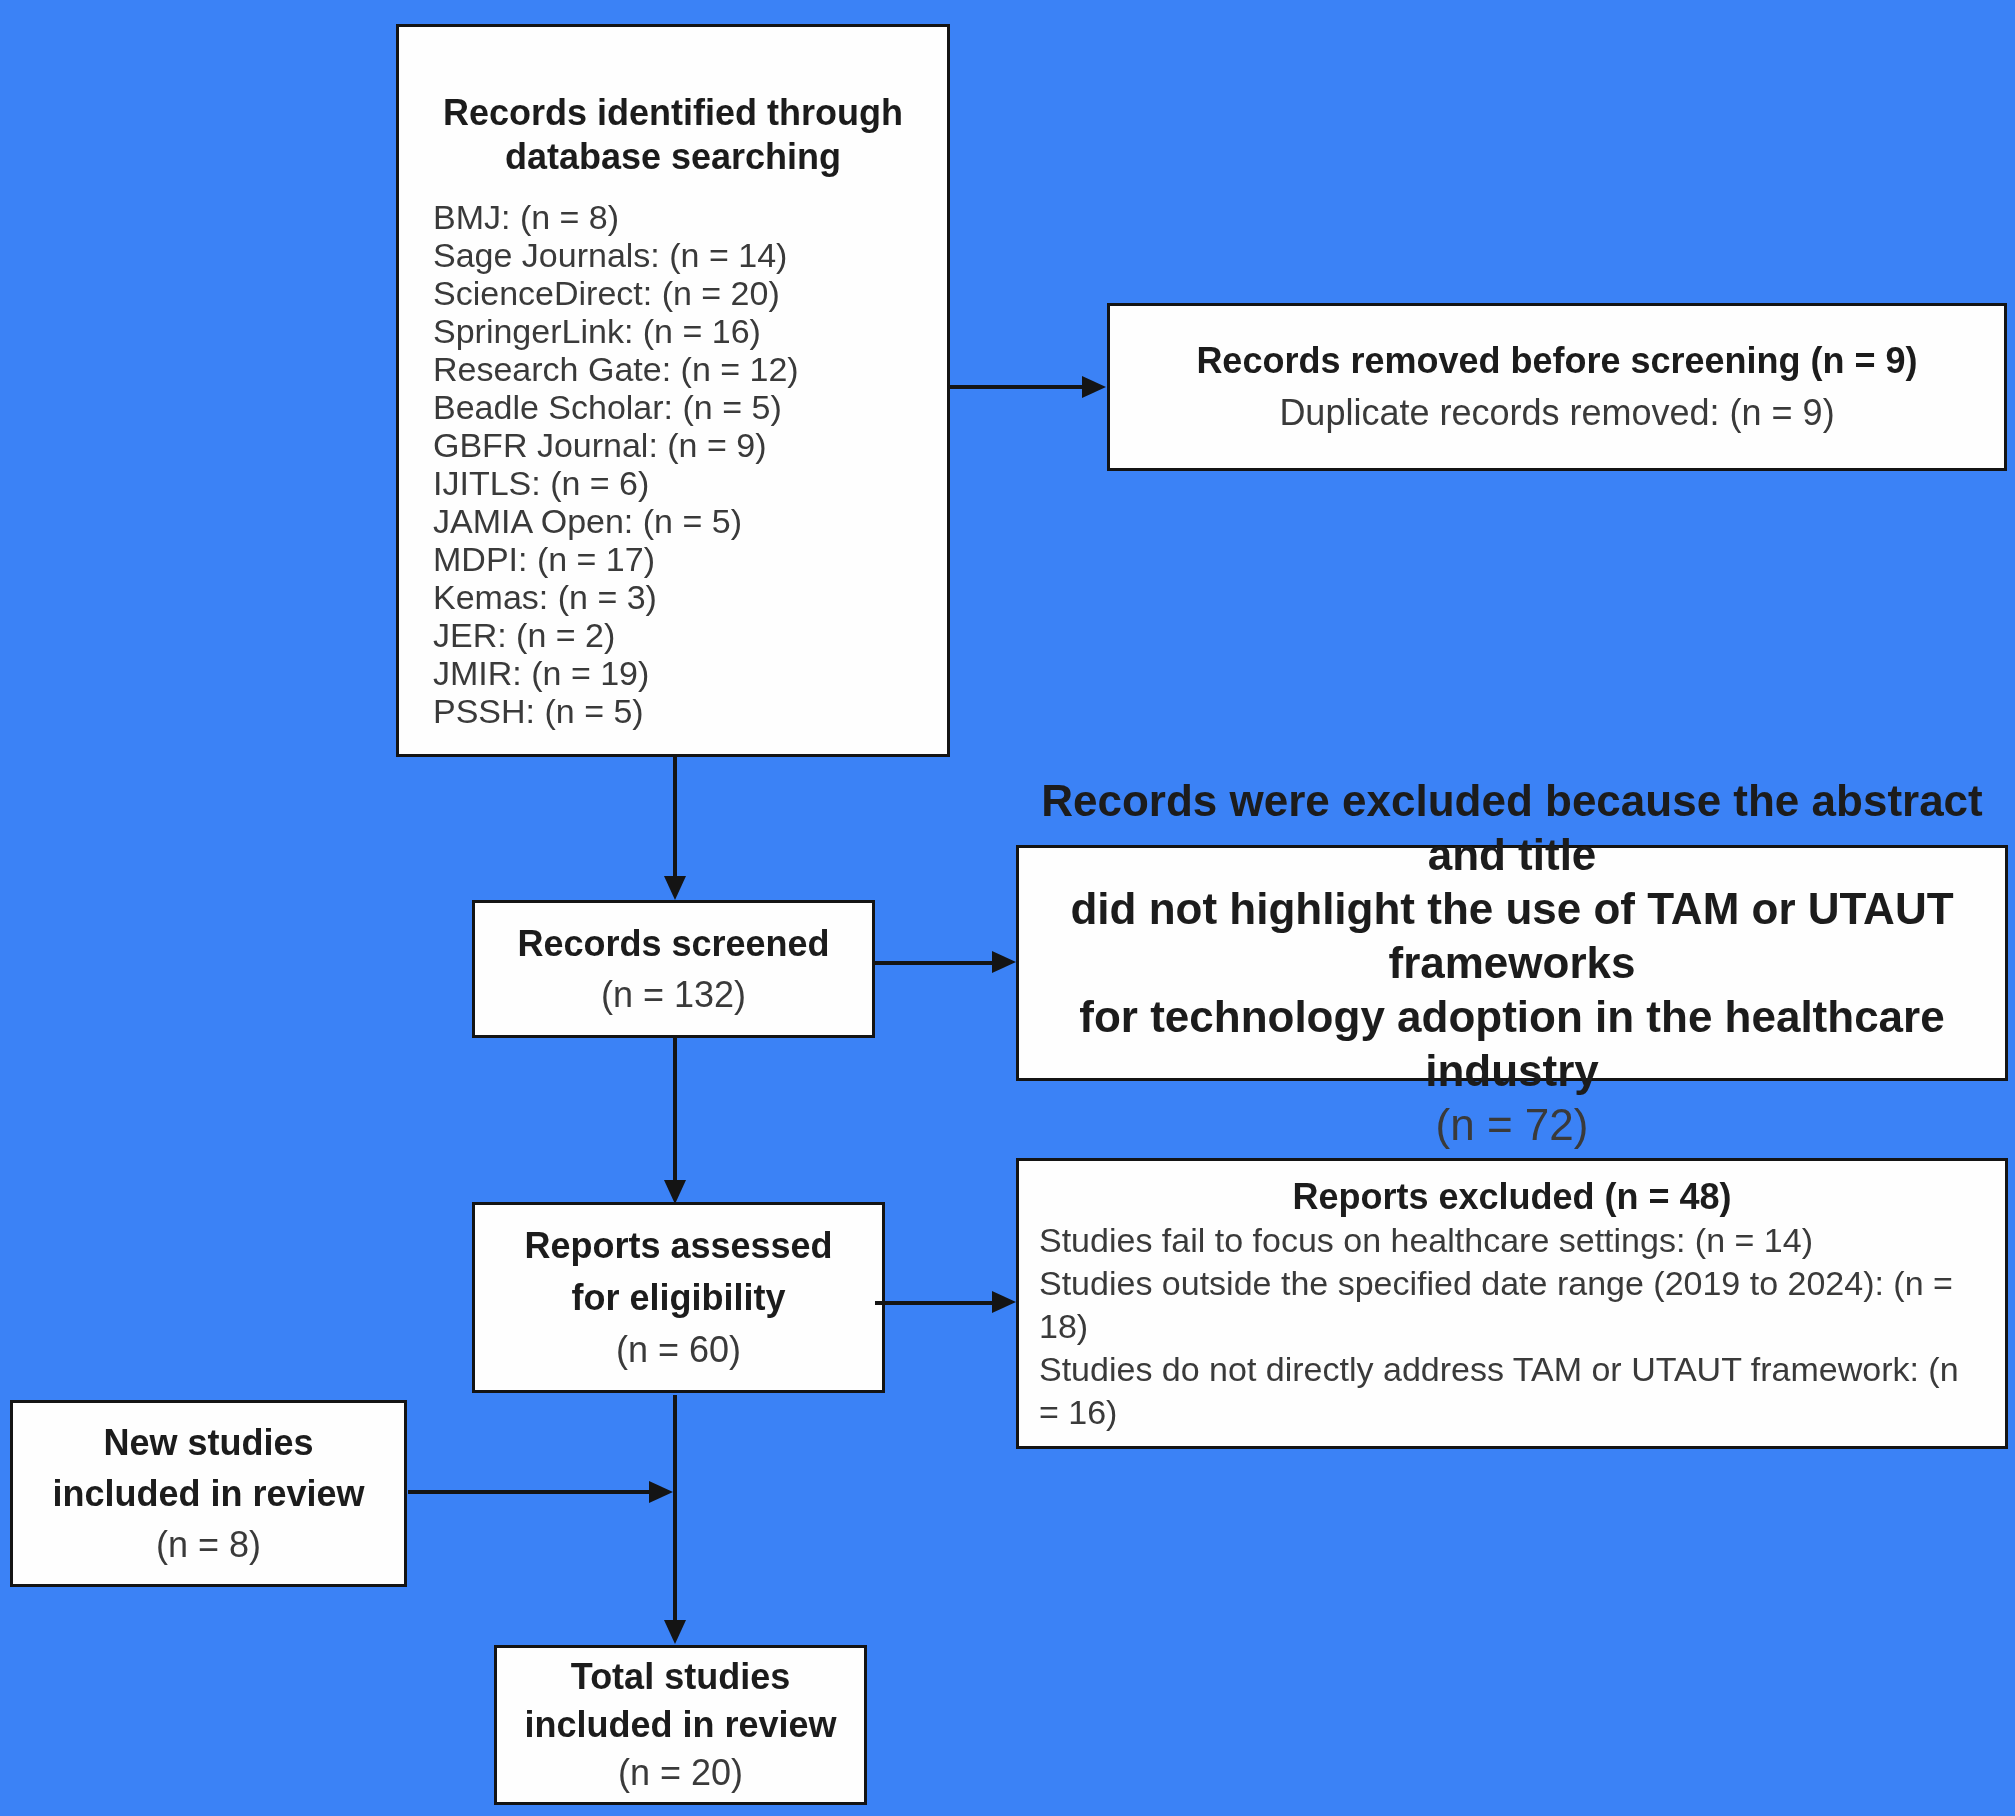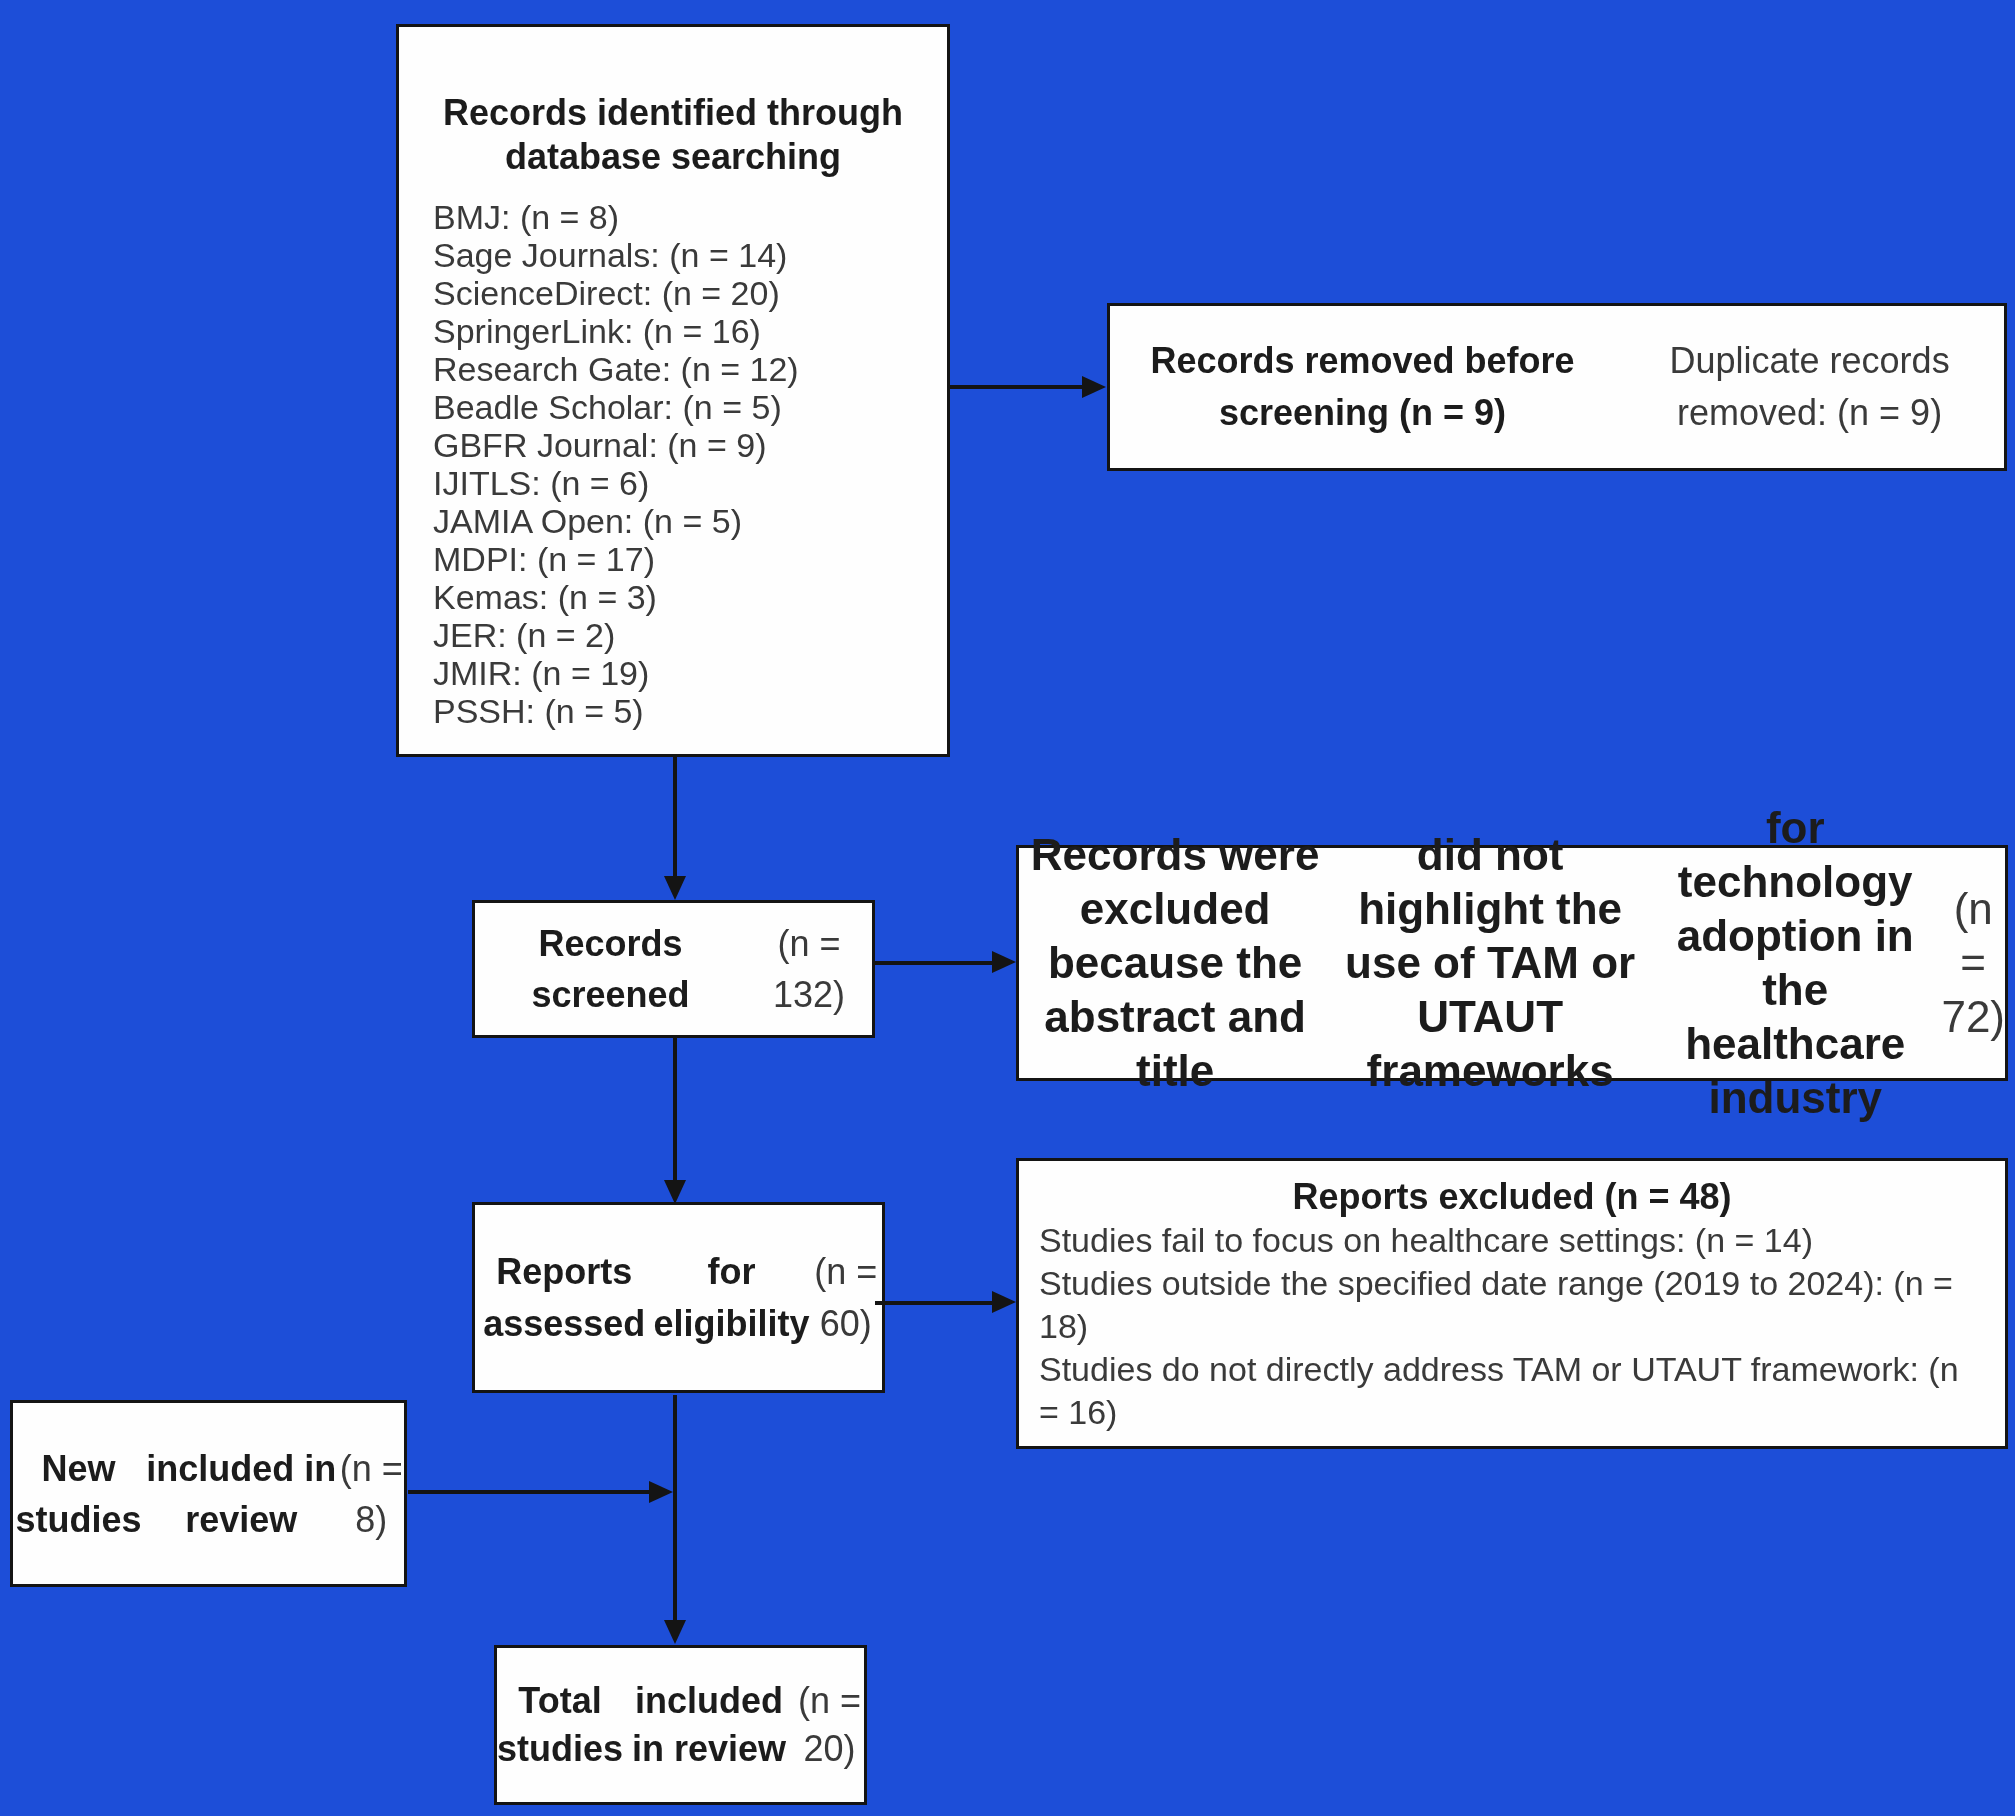--- a/index.html
+++ b/index.html
@@ -1,33 +1,33 @@
 <!DOCTYPE html>
 <html style="font-size:10.7px"><head>
 <meta charset="utf-8">
 <style>
   html, body { margin: 0; padding: 0; background: #ffffff; }
   #canvas {
     position: relative;
     width: 2015px;
     height: 1817px;
-    background: #1d4ed8;
+    background: #3b82f6;
     font-family: "Liberation Sans", sans-serif;
     color: #1a1a1a;
   }
   .box {
     position: absolute;
     background: #fefefe;
     border: 3.4px solid #141414;
     box-sizing: border-box;
   }
   .flexcenter {
     display: flex;
+    flex-direction: column;
     justify-content: center;
-    align-items: center;
     text-align: center;
   }
   .bold-line   { font-weight: bold; color: #1c1c1c; }
   .reg-line    { font-weight: normal; color: #3a3a3a; }
 
   
   #box-identification { left: 396px; top: 23.5px; width: 554px; height: 733px; }
   #box-identification .title {
     margin-top: 64px;
     text-align: center;

